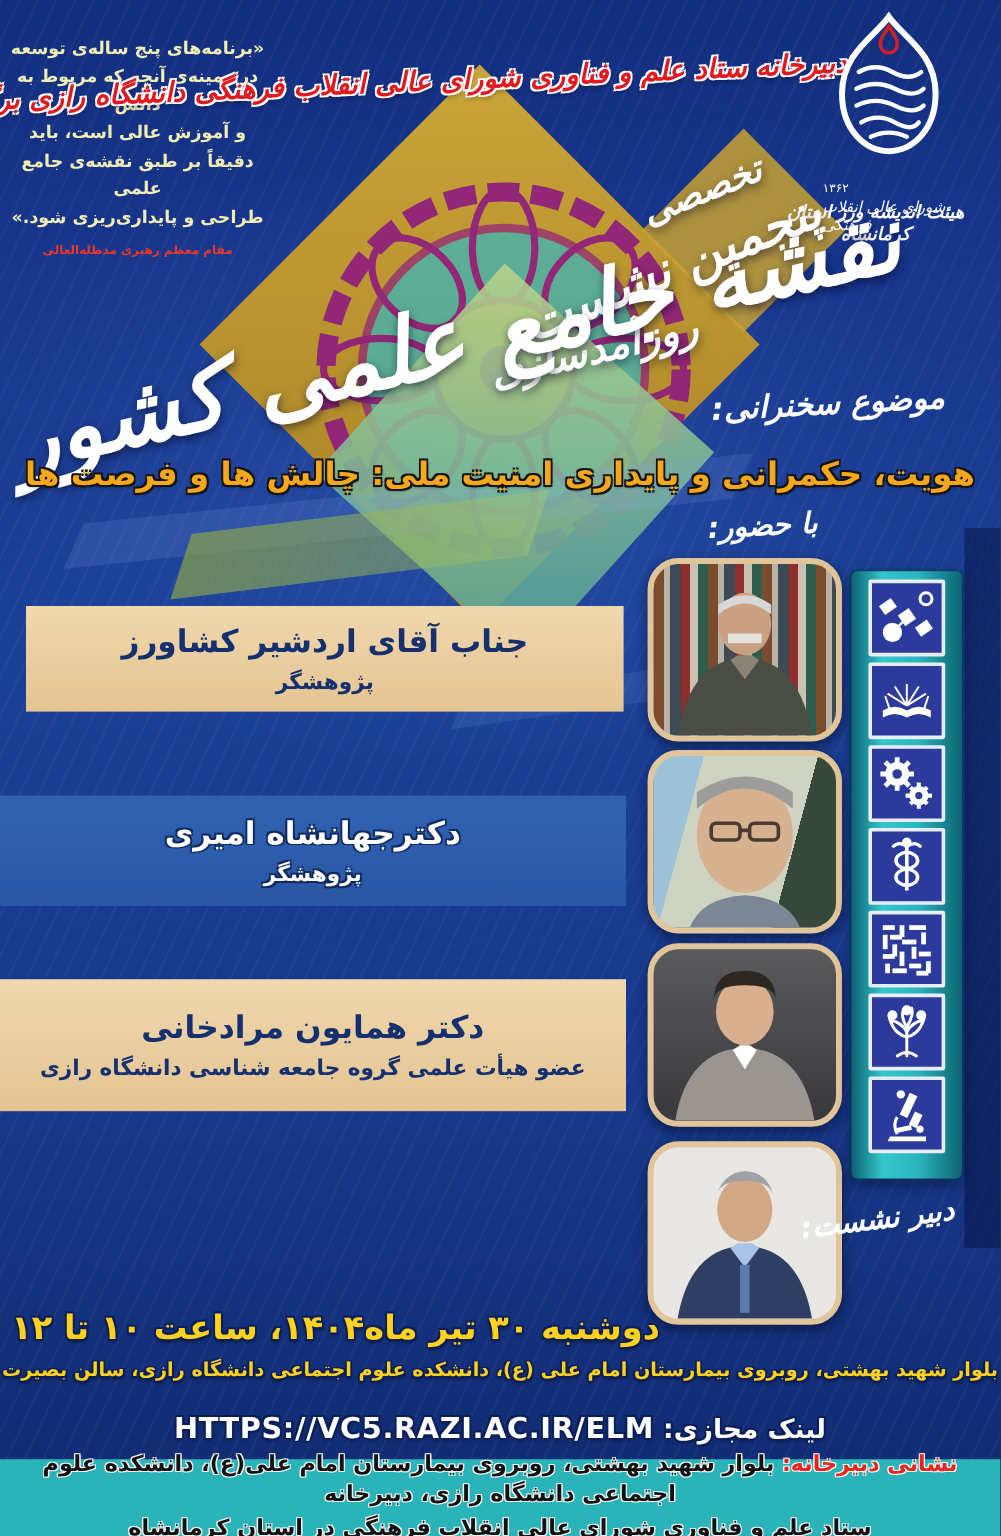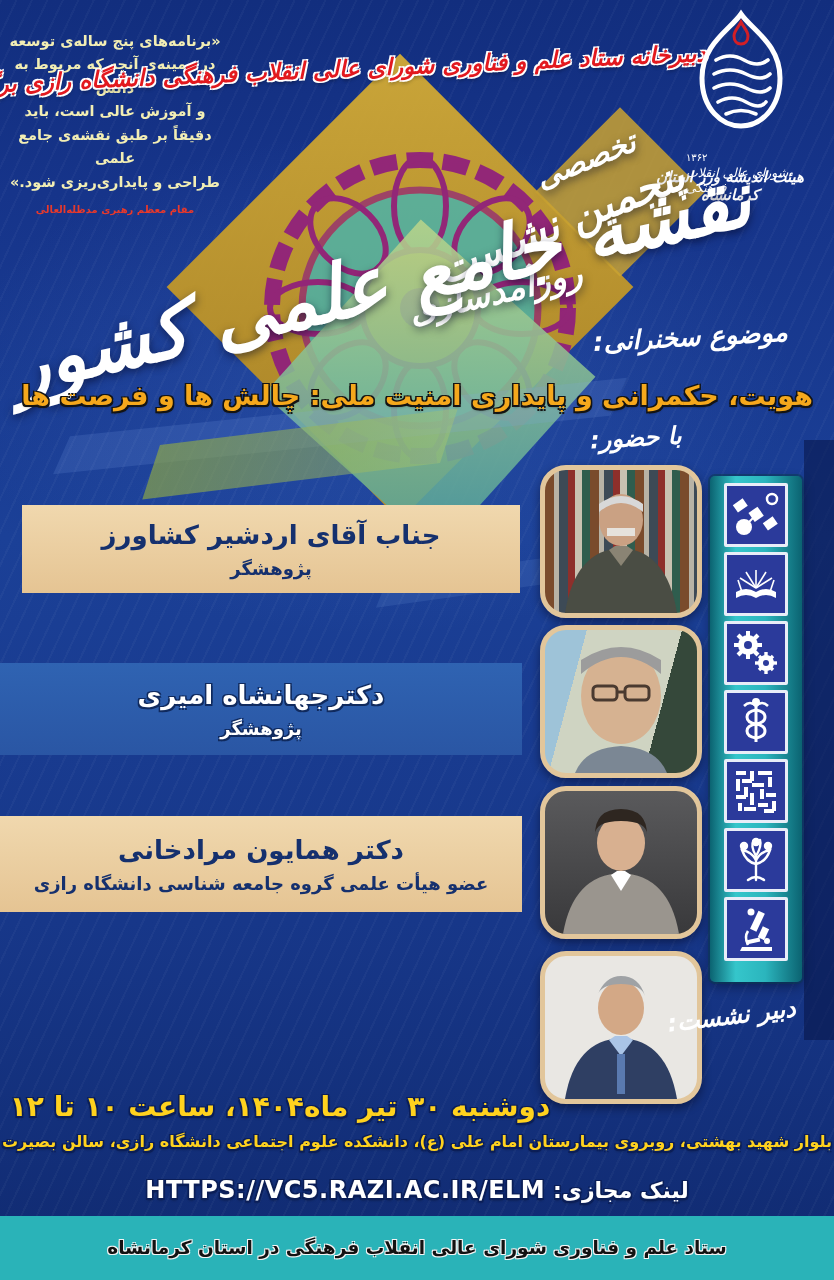--- a/index.html
+++ b/index.html
@@ -70,21 +70,21 @@
   
   .banner{ position:absolute; display:flex; flex-direction:column; justify-content:center;
     align-items:center; gap:8px; text-align:center; }
   .banner .name{ font-size:26px; font-weight:bold; }
   .banner .role{ font-size:18px; font-weight:bold; }
   .banner.beige{ background:linear-gradient(180deg,#f0d8ae,#e5c493); color:#15306e; }
   .banner.blue{ background:linear-gradient(180deg,#2f63b2,#2a56a4); color:#fff; }
   .banner.blue .name,.banner.blue .role{ text-shadow:-1.5px -1.5px 0 #102a5e,1.5px -1.5px 0 #102a5e,-1.5px 1.5px 0 #102a5e,1.5px 1.5px 0 #102a5e; }
   .b1{ left:22px; top:505px; width:498px; height:88px; }
   .b2{ left:0; top:663px; width:522px; height:92px; }
-  .b3{ left:0; top:816px; width:522px; height:96px; }
+  .b3{ left:0; top:816px; width:522px; height:110px; }
   .b4{ left:0; top:983px; width:522px; height:94px; }
 
   
   .photo{ position:absolute; left:540px; width:162px; height:153px; border:5px solid #e2c69b;
     border-radius:26px; overflow:hidden; box-shadow:0 4px 10px rgba(0,0,20,.45); }
   .p1{ top:465px; background:repeating-linear-gradient(90deg,#7a4b2c 0 9px,#b8b3a6 9px 14px,#3d4a56 14px 23px,#8e2f2b 23px 30px,#c9c2b2 30px 37px,#2f5d4e 37px 45px); }
   .p2{ top:625px; background:linear-gradient(105deg,#9ec3d8 0 22%,#cfd4c2 22% 72%,#35483a 72%); }
   .p3{ top:786px; background:linear-gradient(180deg,#5a5a5c,#39393b); }
   .p4{ top:951px; background:#e9e7e3; }
   .photo svg{ display:block; width:100%; height:100%; }
@@ -350,15 +350,19 @@
   <div class="abs moderator-label">دبیر نشست:</div>
 
   <div class="abs date-line o-navy">دوشنبه ۳۰ تیر ماه۱۴۰۴، ساعت ۱۰ تا ۱۲</div>
   <div class="abs venue-line o-navy">بلوار شهید بهشتی، روبروی بیمارستان امام علی (ع)، دانشکده علوم اجتماعی دانشگاه رازی، سالن بصیرت</div>
   <div class="abs link-line">
     <span class="o-navy">لینک مجازی:</span>
     <span class="url o-navy">HTTPS://VC5.RAZI.AC.IR/ELM</span>
   </div>
 
   <div class="abs band o-soft-white">
+    <div>
+      <span class="lbl">نشانی دبیرخانه:</span>
+      <span>بلوار شهید بهشتی، روبروی بیمارستان امام علی(ع)، دانشکده علوم اجتماعی دانشگاه رازی، دبیرخانه</span>
+    </div>
     <div>ستاد علم و فناوری شورای عالی انقلاب فرهنگی در استان کرمانشاه</div>
   </div>
 </div>
 
 </body></html>

